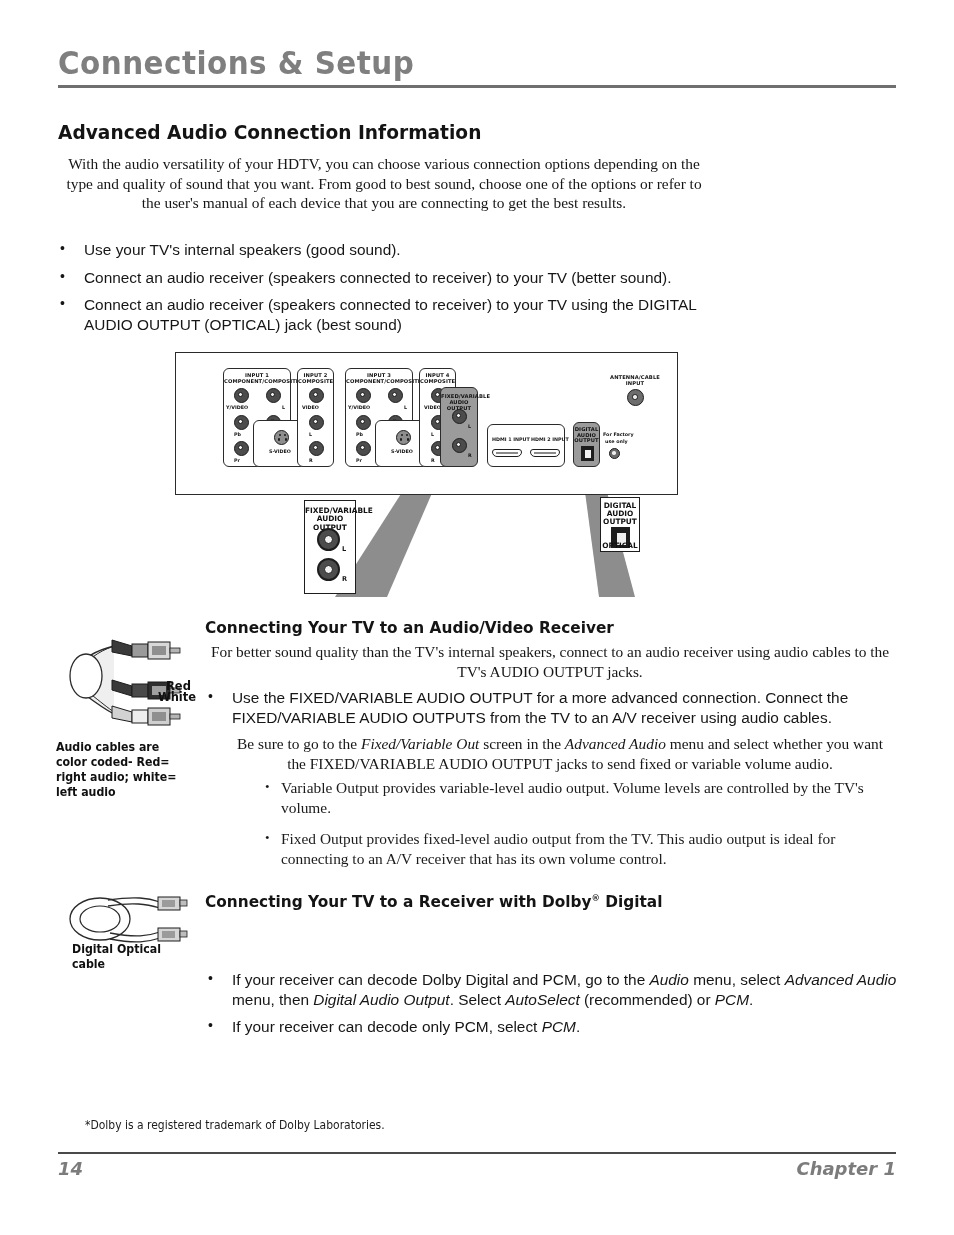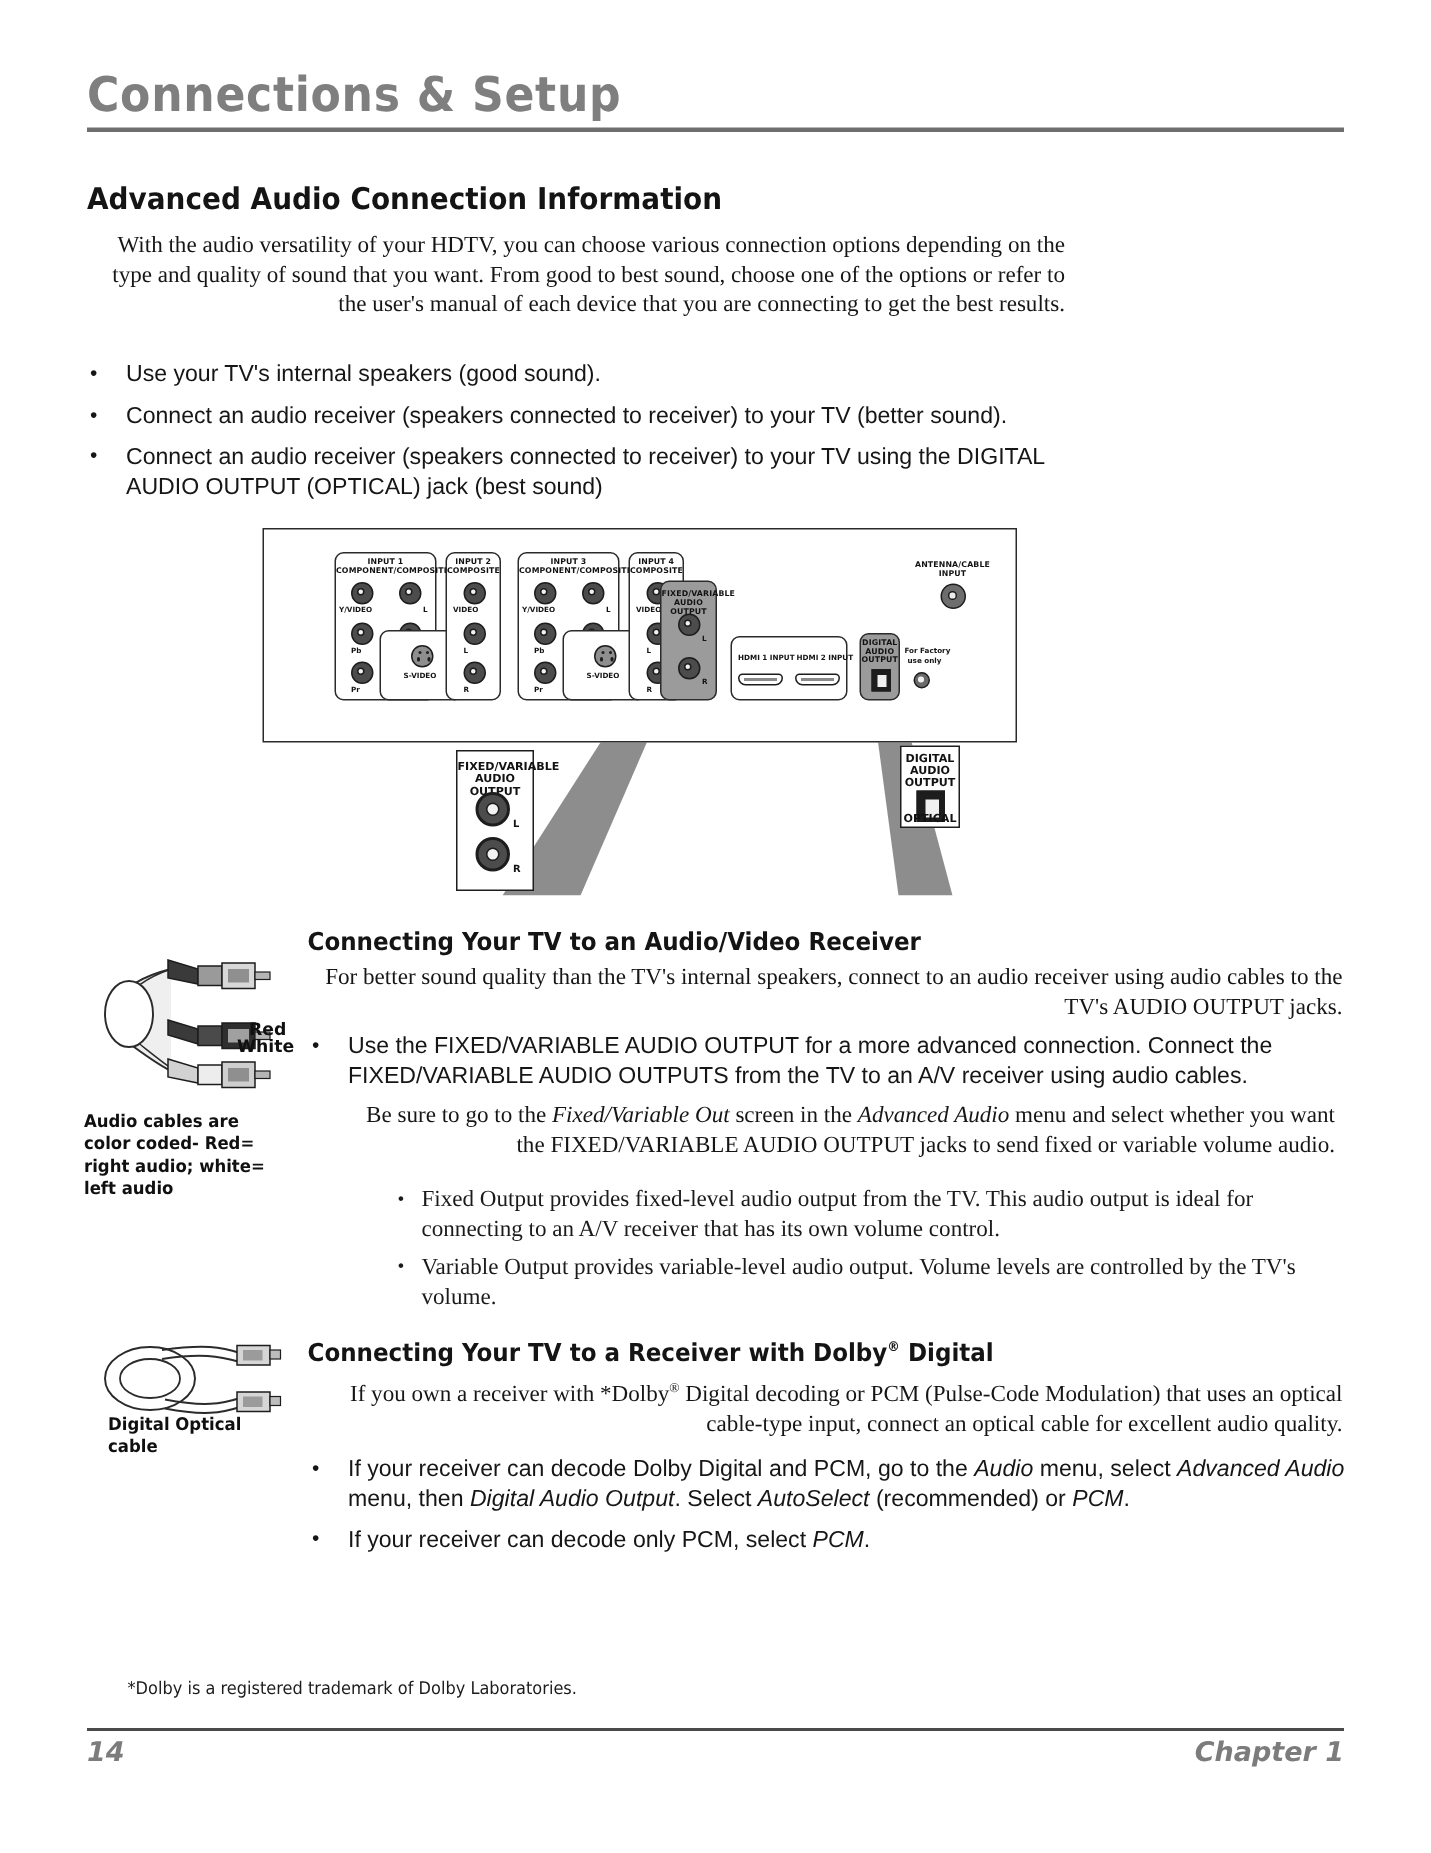--- a/index.html
+++ b/index.html
@@ -66,21 +66,21 @@
     white-space: nowrap;
   }
   sup.reg { font-size: 9px; vertical-align: super; }
 
   
   .para {
     font-family: "Liberation Serif", serif;
     font-size: 15.4px;
     line-height: 19.6px;
     color: #161616;
-    text-align: right;
+    text-align: center;
   }
   .bullets { margin: 0; padding: 0; list-style: none; }
   .bullets li {
     position: relative;
     padding-left: 30px;
     font-family: Liberation Sans, sans-serif;
     font-size: 15.4px;
     line-height: 19.6px;
     color: #161616;
     margin-bottom: 8px;
@@ -549,22 +549,22 @@
 
   <ul class="bullets" style="position:absolute;left:202px;top:688px;width:693px;">
     <li>Use the FIXED/VARIABLE AUDIO OUTPUT for a more advanced connection. Connect the FIXED/VARIABLE AUDIO OUTPUTS from the TV to an A/V receiver using audio cables.</li>
   </ul>
 
   <div class="para" style="position:absolute;left:230px;top:734px;width:660px;">
     <span>Be sure to go to the </span><i>Fixed/Variable Out</i><span> screen in the </span><i>Advanced Audio</i><span> menu and select whether you want the FIXED/VARIABLE AUDIO OUTPUT jacks to send fixed or variable volume audio.</span>
   </div>
 
   <ul class="subbullets" style="position:absolute;left:265px;top:778px;width:628px;">
+    <li>Variable Output provides variable-level audio output. Volume levels are controlled by the TV's volume.</li>
     <li style="margin-top:12px;">Fixed Output provides fixed-level audio output from the TV. This audio output is ideal for connecting to an A/V receiver that has its own volume control.</li>
-    <li>Variable Output provides variable-level audio output. Volume levels are controlled by the TV's volume.</li>
   </ul>
 
   <svg class="cable-ill" style="left:56px;top:628px;" width="130" height="105">
     <path d="M58,18 C18,28 10,52 28,66 C44,78 50,82 58,86" stroke="#2b2b2b" stroke-width="1.3" fill="#efefef"></path>
     <path d="M58,18 C24,30 16,52 32,64 C46,75 52,80 58,84" stroke="#2b2b2b" stroke-width="1" fill="none"></path>
     <ellipse cx="30" cy="48" rx="16" ry="22" stroke="#2b2b2b" stroke-width="1.3" fill="#ffffff"></ellipse>
 
     <g>
       <path d="M56,12 L76,18 L76,28 L56,24 Z" fill="#3a3a3a" stroke="#1d1d1d" stroke-width="1"></path>
       <rect x="76" y="16" width="16" height="13" fill="#9a9a9a" stroke="#1d1d1d" stroke-width="1"></rect>
@@ -591,23 +591,20 @@
   </svg>
   <div class="cable-tag" style="left:166px;top:679px;">Red</div>
   <div class="cable-tag" style="left:158px;top:690px;">White</div>
 
   <div class="side-cap" style="position:absolute;left:56px;top:740px;width:140px;">Audio cables are color coded- Red= right audio; white= left audio</div>
 
   <div class="h3" style="position:absolute;left:205px;top:892px;">
     <span>Connecting Your TV to a Receiver with Dolby</span><sup class="reg">®</sup><span> Digital</span>
   </div>
 
-  <div class="para" style="position:absolute;left:205px;top:916px;width:690px;">
-    <span>If you own a receiver with *Dolby</span><sup class="reg">®</sup><span> Digital decoding or PCM (Pulse-Code Modulation) that uses an optical cable-type input, connect an optical cable for excellent audio quality.</span>
-  </div>
 
   <ul class="bullets tight" style="position:absolute;left:202px;top:962px;width:695px;">
     <li style="margin-top:8px;">
       <span>If your receiver can decode Dolby Digital and PCM, go to the </span><i>Audio</i><span> menu, select </span><i>Advanced Audio</i><span> menu, then </span><i>Digital Audio Output</i><span>. Select </span><i>AutoSelect</i><span> (recommended) or </span><i>PCM</i><span>.</span>
     </li>
     <li style="margin-top:8px;">
       <span>If your receiver can decode only PCM, select </span><i>PCM</i><span>.</span>
     </li>
   </ul>
 

